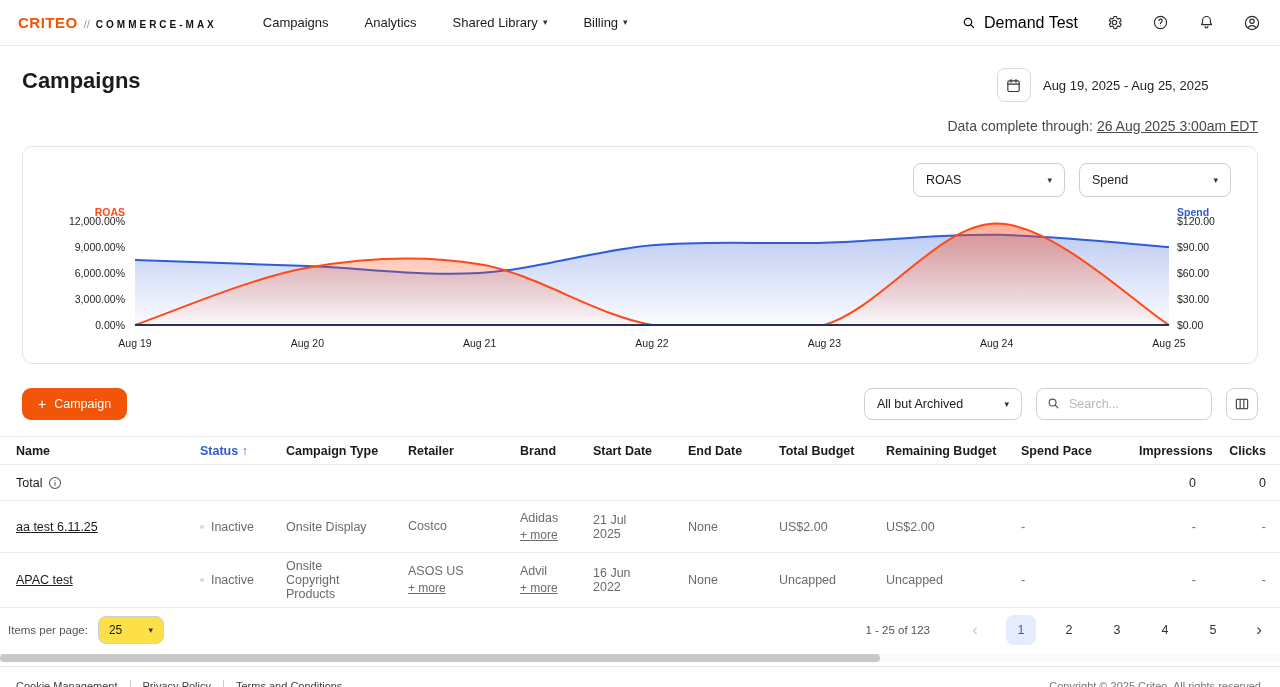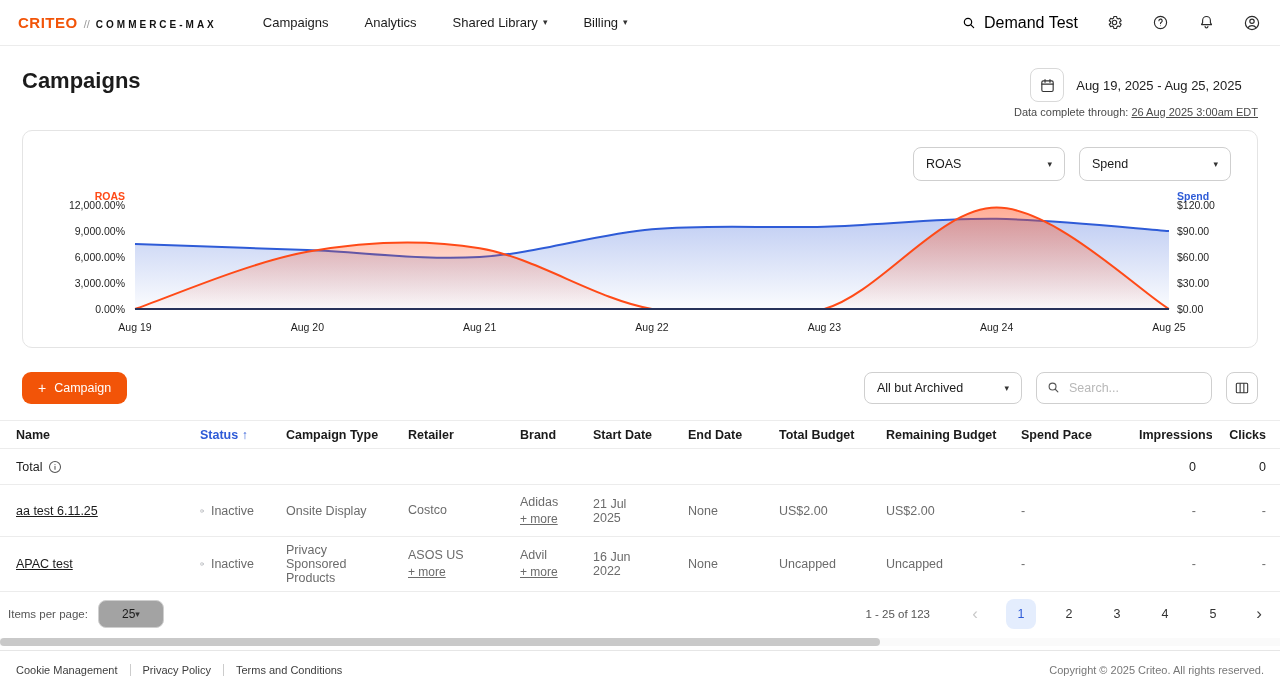--- a/index.html
+++ b/index.html
@@ -21,21 +21,21 @@
   .icon-btn{width:20px;height:20px;display:flex;align-items:center;justify-content:center;cursor:pointer;color:#2b2b2b}
 
   
   .main{padding:0 22px}
   .page-head{display:flex;justify-content:space-between;align-items:flex-start;margin-top:22px}
   .page-title{font-size:22px;font-weight:bold}
   .date-side{display:flex;flex-direction:column;align-items:center}
   .date-row{display:flex;align-items:center;gap:12px}
   .cal-btn{width:34px;height:34px;border:1px solid #d9d9d9;border-radius:8px;display:flex;align-items:center;justify-content:center;background:#fff;cursor:pointer;color:#333}
   .date-text{font-size:13px;color:#222}
-  .data-complete{margin-top:4px;font-size:11px;color:#4a4a4a}
+  .data-complete{margin-top:16px;font-size:14px;color:#4a4a4a}
   .data-complete .dc-link{text-decoration:underline;cursor:pointer;color:#4a4a4a}
 
   
   .chart-card{border:1px solid #e4e4e4;border-radius:10px;margin-top:12px;padding:16px 26px 10px;background:#fff}
   .chart-selects{display:flex;justify-content:flex-end;gap:14px}
   .select-box{width:152px;height:34px;border:1px solid #cfcfcf;border-radius:8px;display:flex;align-items:center;justify-content:space-between;padding:0 12px;font-size:12.5px;cursor:pointer;background:#fff;color:#1b1b1b}
   .chart-grid{display:grid;grid-template-columns:86px 1fr 62px;grid-template-rows:20px 104px 28px;margin-top:4px}
   .axis-label-left{grid-column:1;grid-row:1;text-align:right;padding-right:10px;font-size:10.5px;font-weight:bold;color:#ff4a17;align-self:end;padding-bottom:3px}
   .axis-label-right{grid-column:3;grid-row:1;font-size:10.5px;font-weight:bold;color:#2e5bd7;align-self:end;padding-left:8px;padding-bottom:3px}
   .ticks-left{grid-column:1;grid-row:2;position:relative;font-size:10.5px;color:#1f1f1f}
@@ -84,21 +84,21 @@
   .name-link{color:#1b1b1b;text-decoration:underline;cursor:pointer}
   .total-cell{display:flex;align-items:center;gap:6px}
   .status-cell{display:flex;align-items:center;gap:7px;color:#6b6b6b}
   .stack{display:flex;flex-direction:column;line-height:17px}
   .more-link{color:#6b6b6b;text-decoration:underline;font-size:12px;cursor:pointer}
   .more-link:empty{display:none}
 
   
   .pagination{display:flex;align-items:center;padding:0 8px;height:44px}
   .ipp{display:flex;align-items:center;gap:10px;font-size:11.5px;color:#555}
-  .ipp-select{width:66px;height:28px;border:1px solid #cfcfcf;border-radius:8px;display:flex;align-items:center;justify-content:center;padding:0 10px;font-size:12px;color:#1b1b1b;cursor:pointer;background:#a3a3a3}
+  .ipp-select{width:66px;height:28px;border:1px solid #cfcfcf;border-radius:8px;display:flex;align-items:center;justify-content:space-between;padding:0 10px;font-size:12px;color:#1b1b1b;cursor:pointer;background:#fde047}
   .pag-right{margin-left:auto;display:flex;align-items:center;gap:18px}
   .range{font-size:11.5px;color:#555;margin-right:14px}
   .page-btn{min-width:30px;height:30px;border-radius:8px;display:flex;align-items:center;justify-content:center;font-size:12.5px;color:#333;cursor:pointer}
   .page-btn.active{background:#e4edfd;color:#2e5bd7}
   .chev{width:26px;height:30px;display:flex;align-items:center;justify-content:center;font-size:17px;color:#444;cursor:pointer}
   .chev.disabled{color:#c9c9c9;cursor:default}
 
   
   .hscroll{height:8px;background:#fafafa;position:relative;margin-top:2px;width:1280px}
   .hscroll .thumb{position:absolute;left:0;top:0;height:8px;width:880px;background:#c9c9c9;border-radius:4px;cursor:pointer}
@@ -380,21 +380,21 @@
         <td><a class="name-link">APAC test</a></td>
         <td>
             <span class="status-cell">
               <svg width="14" height="14" viewBox="0 0 16 16" fill="none" stroke="#8a8f98" stroke-width="1.4" stroke-linecap="round">
                 <circle cx="8" cy="8" r="6.2"></circle>
                 <path d="M5 8h6"></path>
               </svg>
               <span>Inactive</span>
             </span>
           </td>
-        <td><span>Privacy Sponsored Products</span></td>
+        <td><span>Onsite Copyright Products</span></td>
         <td>
             <span class="stack">
               <span>ASOS US</span>
               <a class="more-link">+ more</a>
             </span>
           </td>
         <td>
             <span class="stack">
               <span>Advil</span>
               <a class="more-link">+ more</a>

